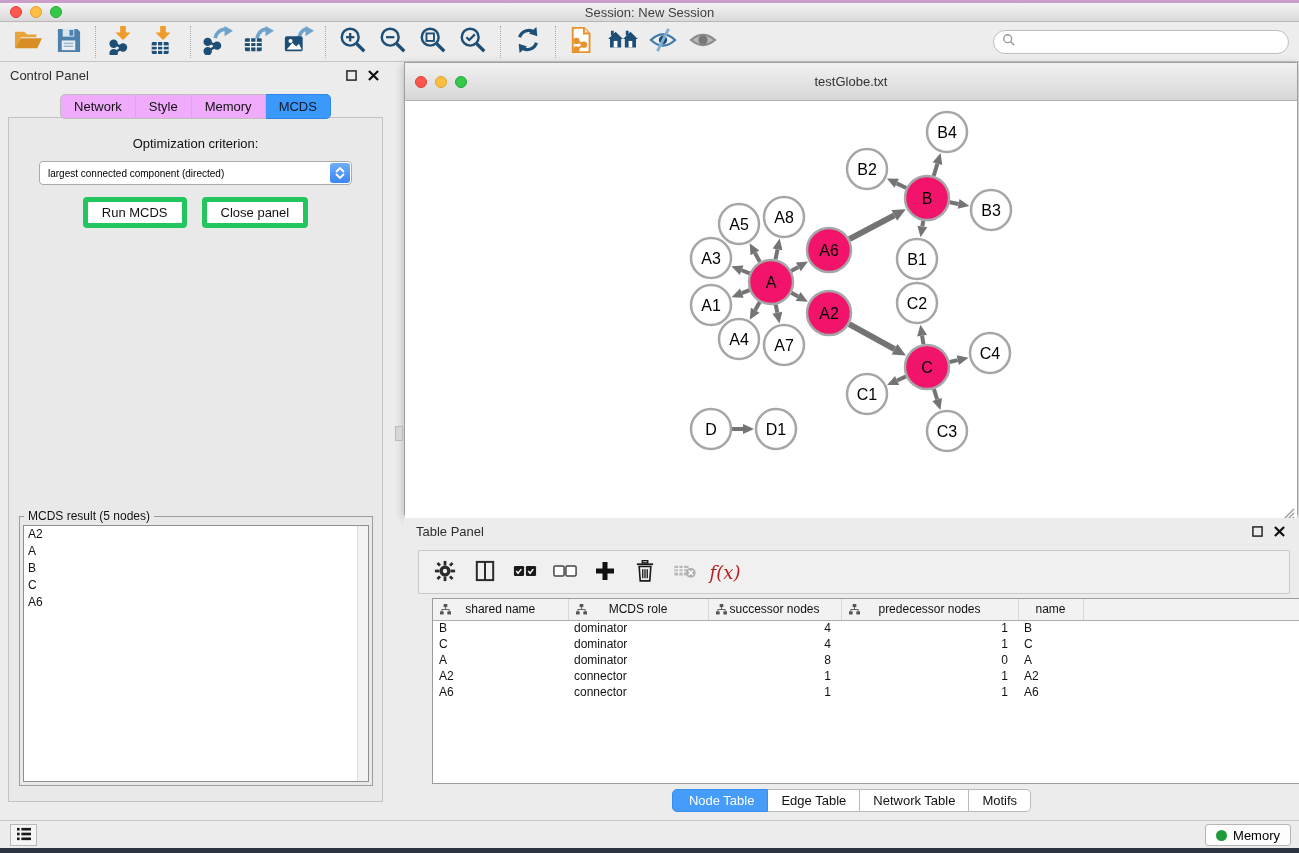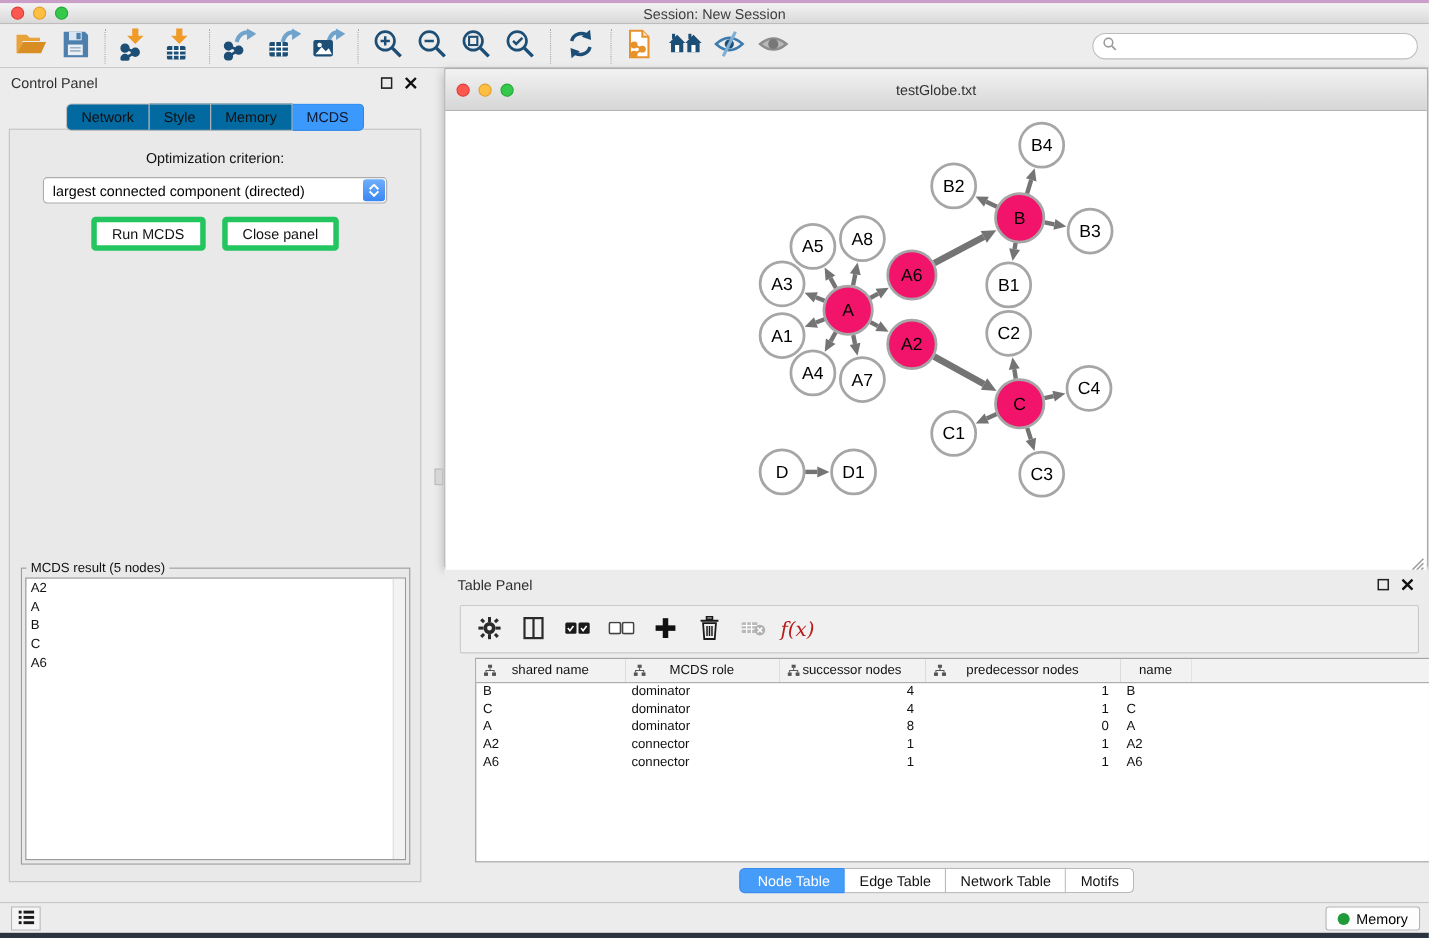--- a/index.html
+++ b/index.html
@@ -28,31 +28,31 @@
   .search-wrap { position:absolute; right:10px; top:8px; width:296px; height:24px; background:#fff;
                  border:1px solid #bdbdbd; border-radius:12px; display:flex; align-items:center; padding-left:8px; }
   .search-wrap input { border:none; outline:none; flex:1; height:18px; font-size:13px; background:transparent; }
 
   
   .control-panel { position:absolute; left:0; top:62px; width:391px; height:758px; background:#ececec; }
   .cp-header { height:26px; display:flex; align-items:center; padding:0 10px; }
   .cp-header .cp-title { font-size:13px; color:#2e2e2e; flex:1; }
   .win-ic { width:16px; height:16px; display:flex; align-items:center; justify-content:center; margin-left:6px; cursor:pointer; }
   .cp-tabs { position:absolute; left:0; top:32px; width:100%; display:flex; justify-content:center; z-index:2; }
-  .cp-tab { font-size:13px; padding:4px 13px; background:#0369a1; border:1px solid #bdbdbd; border-left:none;
+  .cp-tab { font-size:13px; padding:4px 13px; background:#f0abfc; border:1px solid #bdbdbd; border-left:none;
             color:#111; cursor:pointer; }
   .cp-tab:first-child { border-left:1px solid #bdbdbd; border-radius:5px 0 0 5px; }
   .cp-tab:last-child { border-radius:0 5px 5px 0; }
   .cp-tab.active { background:#3b99fc; border-color:#2f86ea; color:#0f172a; }
   .cp-body { position:absolute; left:8px; top:55px; width:375px; height:685px; background:#e9e9e9;
              border:1px solid #c3c3c3; }
   .opt-label { text-align:center; margin-top:18px; font-size:13px; color:#111; }
   .select-box { position:relative; margin:10px auto 0; width:313px; height:24px; background:#fff;
                 border:1px solid #ababab; border-radius:4px; display:flex; align-items:center;
-                font-size:13px; padding-left:8px; cursor:pointer; }
+                font-size:10px; padding-left:8px; cursor:pointer; }
   .select-stepper { position:absolute; right:1px; top:1px; bottom:1px; width:20px; border-radius:3px;
                     background:linear-gradient(#6eaefc,#3a86f2); display:flex; flex-direction:column;
                     align-items:center; justify-content:center; color:#fff; }
   .select-stepper svg { display:block; }
   .btn-row { display:flex; justify-content:center; gap:15px; margin-top:12px; }
   .pbtn { font-size:13px; padding:3px 14px; background:#fff; border:5px solid #22c55e; border-radius:4px;
           color:#111; cursor:pointer; }
   .mcds-group { position:absolute; left:10px; top:398px; width:354px; height:270px; border:1px solid #9c9c9c; }
   .mcds-legend { position:absolute; left:4px; top:-8px; background:#e9e9e9; padding:0 4px; font-size:12px; color:#111; }
   .mcds-list { position:absolute; left:3px; top:8px; right:3px; bottom:3px; background:#fff;

